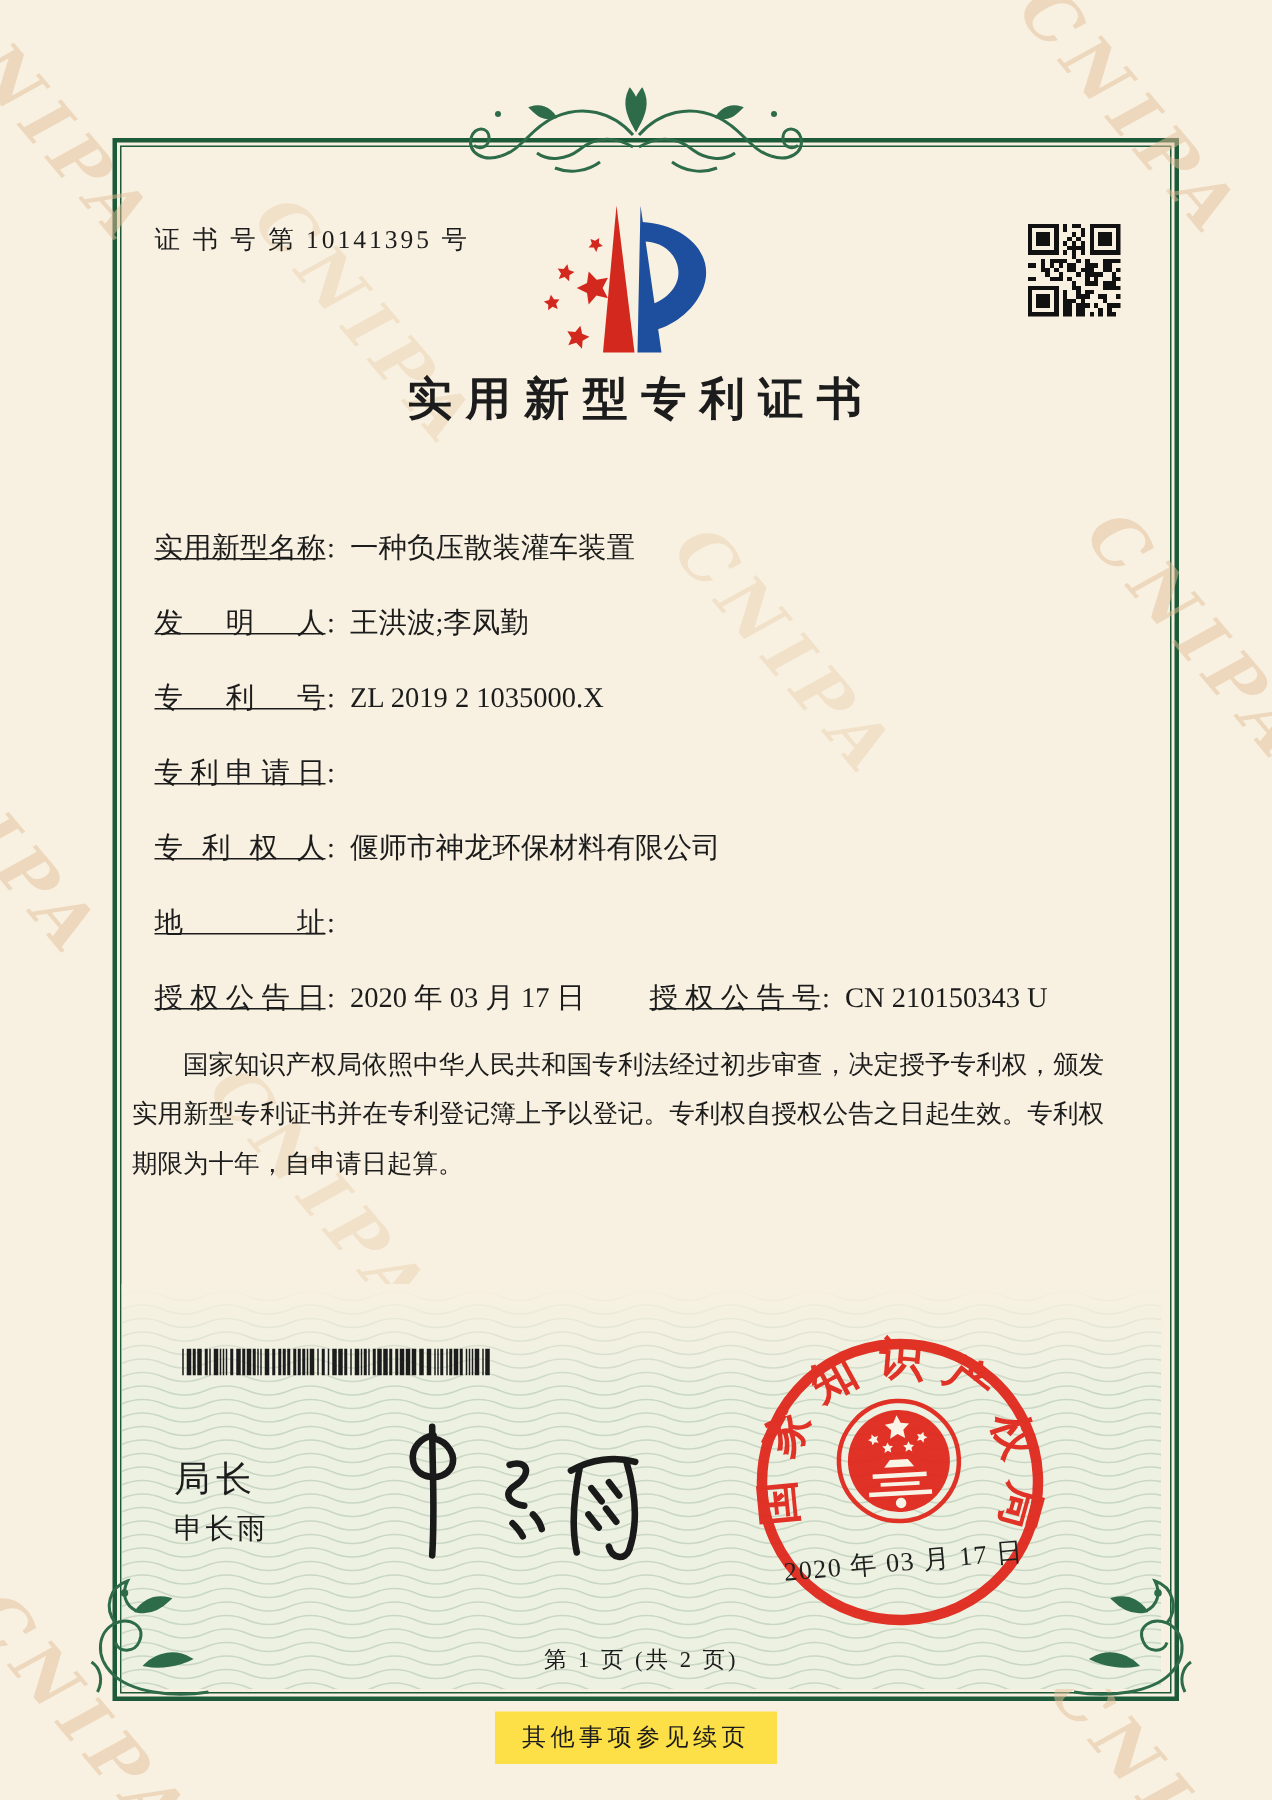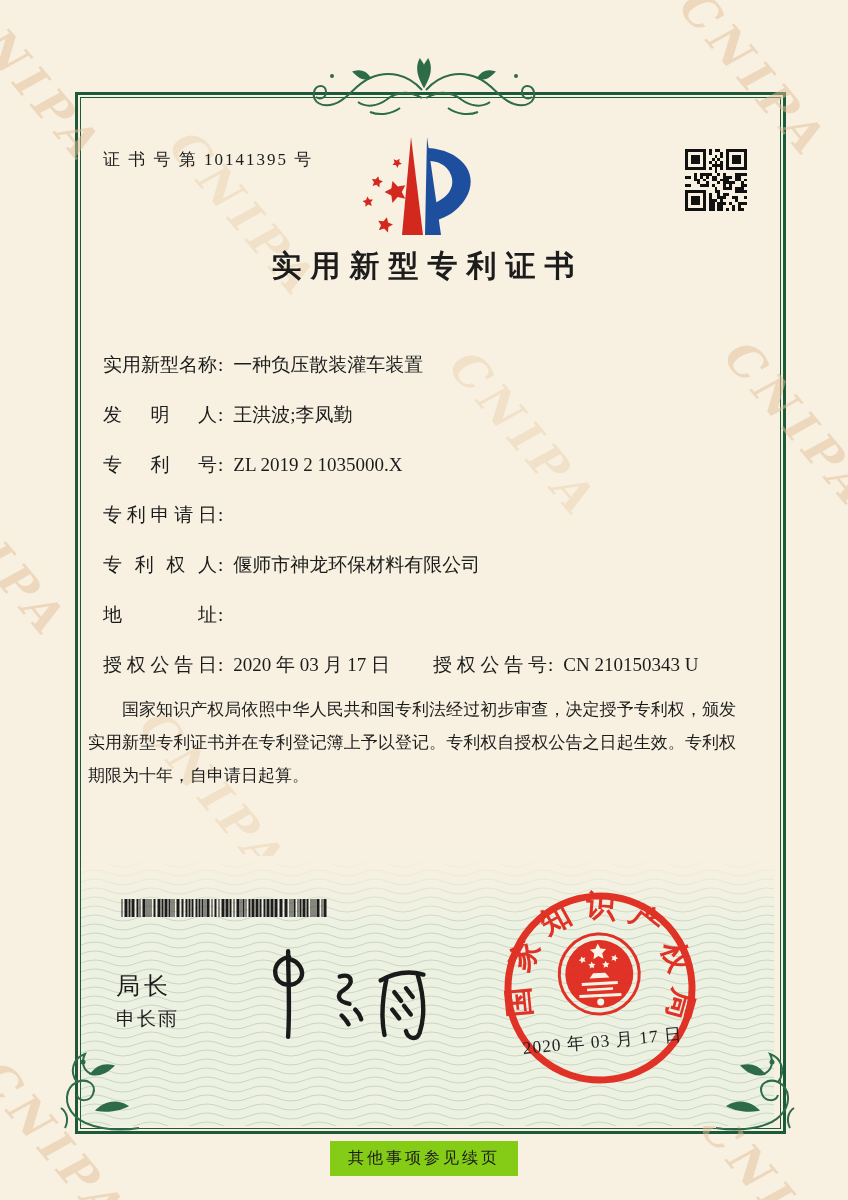--- a/index.html
+++ b/index.html
@@ -33,21 +33,21 @@
   .logo{position:absolute;left:346px;top:132px;}
   .qr{position:absolute;left:685px;top:149px;line-height:0;}
   .title{
     position:absolute;left:75px;top:246px;width:705px;text-align:center;
     font-size:30px;font-weight:bold;letter-spacing:9px;
   }
   .fields{position:absolute;left:103px;top:352px;width:650px;font-size:19px;}
   .frow{display:flex;align-items:baseline;height:21px;margin-bottom:29px;white-space:nowrap;}
   .flabel{
     display:inline-block;width:114px;
-    text-align:justify;text-align-last:justify;
+    text-align:justify;text-align-last:justify;text-decoration:underline;
   }
   .colon{margin:0 10px 0 1px;}
   .gpair{display:flex;align-items:baseline;}
   .gpair.first{width:330px;}
   .paras{
     position:absolute;left:88px;top:693px;width:648px;
     font-size:17px;line-height:33px;text-align:justify;
   }
   .paras p{margin:0;text-indent:2em;}
   
@@ -56,21 +56,21 @@
     background:linear-gradient(var(--page_bg,#f8f1e1),rgba(248,241,225,0));}
   .barcode{position:absolute;left:120px;top:899px;line-height:0;}
   .exec-title{position:absolute;left:116px;top:970px;font-size:24px;letter-spacing:4px;}
   .exec-name{position:absolute;left:116px;top:1006px;font-size:19px;letter-spacing:2px;}
   .sig{position:absolute;left:256px;top:946px;}
   .seal{position:absolute;left:500px;top:888px;transform:rotate(-3deg);opacity:.93;}
   .page-num{position:absolute;left:75px;top:1097px;width:705px;text-align:center;
     font-size:15px;letter-spacing:2px;}
   .contnote{
     position:absolute;left:424px;top:1141px;transform:translateX(-50%);
-    background:#84cc16;padding:7px 18px;font-size:16px;letter-spacing:3px;white-space:nowrap;z-index:3;
+    background:#fde047;padding:7px 18px;font-size:16px;letter-spacing:3px;white-space:nowrap;z-index:3;
   }
 </style>
 </head>
 <body>
 
 <span class="wm" style="left:-15px;top:-15px;">CNIPA</span>
 <span class="wm light" style="left:200px;top:120px;">CNIPA</span>
 <span class="wm light" style="left:480px;top:340px;">CNIPA</span>
 <span class="wm" style="left:710px;top:-20px;">CNIPA</span>
 <span class="wm" style="left:755px;top:330px;">CNIPA</span>
@@ -476,15 +476,16 @@
         <polygon points="90,90 110,90 106,85 94,85"></polygon>
         <rect x="82" y="94" width="36" height="3"></rect>
         <rect x="87" y="100" width="26" height="2.5"></rect>
         <rect x="79" y="106" width="42" height="3"></rect>
         <circle cx="100" cy="114" r="3.5"></circle>
       </g>
     </g>
     <text x="100" y="159" text-anchor="middle" font-size="17.5" letter-spacing="1" fill="#111" transform="rotate(-2 100 159)">2020 年 03 月 17 日</text>
   </svg>
 
+  <div class="page-num">第 1 页 (共 2 页)</div>
 </div>
 
 <div class="contnote">其他事项参见续页</div>
 
 </body></html>

